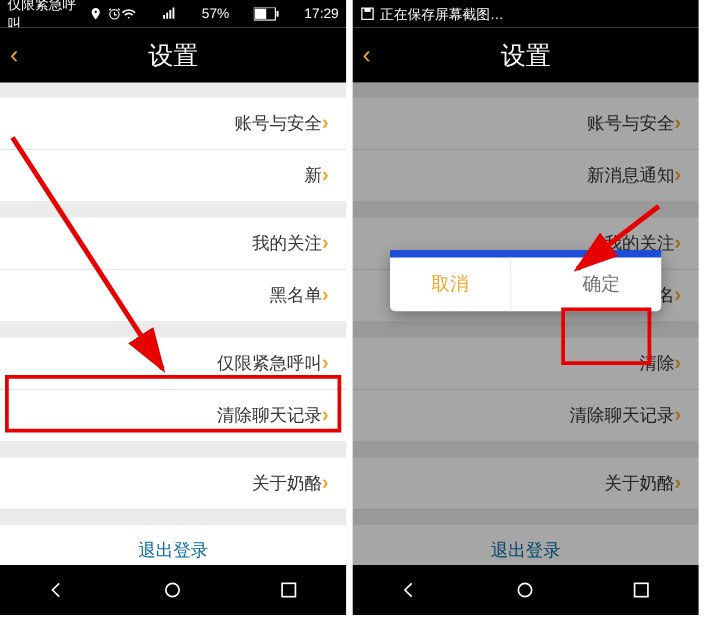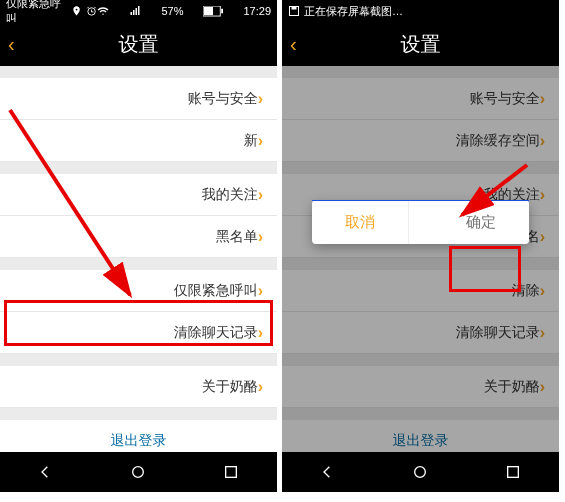--- a/index.html
+++ b/index.html
@@ -28,21 +28,21 @@
     .nav-bar { position: absolute; bottom: 0; left: 0; right: 0; height: 40px; background: #000; display: flex; align-items: center; justify-content: space-around; }
     .nav-icon { width: 16px; height: 16px; }
     
     .arrow-overlay { position: absolute; pointer-events: none; }
     .red-box { position: absolute; border: 3px solid #e60000; pointer-events: none; }
     
     .dimmed::before { content: ''; position: absolute; top: 66px; left: 0; right: 0; bottom: 40px; background: rgba(0,0,0,0.35); z-index: 5; }
     
     .dialog { position: absolute; top: 200px; left: 30px; right: 30px; background: #fff; border-radius: 4px; z-index: 10; box-shadow: 0 4px 12px rgba(0,0,0,0.3); }
     .dialog-msg { padding: 22px 16px 20px; text-align: center; font-size: 15px; color: #333; }
-    .dialog-btns { display: flex; border-top: 1px solid #1d4ed8; gap: 24px; }
+    .dialog-btns { display: flex; border-top: 6px solid #1d4ed8; gap: 24px; }
     .dialog-btn { flex: 1; padding: 12px; text-align: center; font-size: 15px; cursor: pointer; }
     .dialog-btn.cancel { color: #f5a623; border-right: 1px solid #eee; }
     .dialog-btn.confirm { color: #737373; font-weight: 500; }
   </style>
 </head>
 <body>
 
 <div class="container">
 
   <div class="phone">
@@ -160,21 +160,21 @@
       <span class="header-title">设置</span>
     </div>
 
     <div class="content">
       <div class="section-gap"></div>
       <div class="list-item">
         <span class="item-label">账号与安全</span>
         <span class="chevron">›</span>
       </div>
       <div class="list-item">
-        <span class="item-label">清除缓存空间</span>
+        <span class="item-label">新消息通知</span>
         <span class="chevron">›</span>
       </div>
       <div class="section-gap"></div>
       <div class="list-item">
         <span class="item-label">我的关注</span>
         <span class="chevron">›</span>
       </div>
       <div class="list-item">
         <span class="item-label">黑名</span>
         <span class="chevron">›</span>

